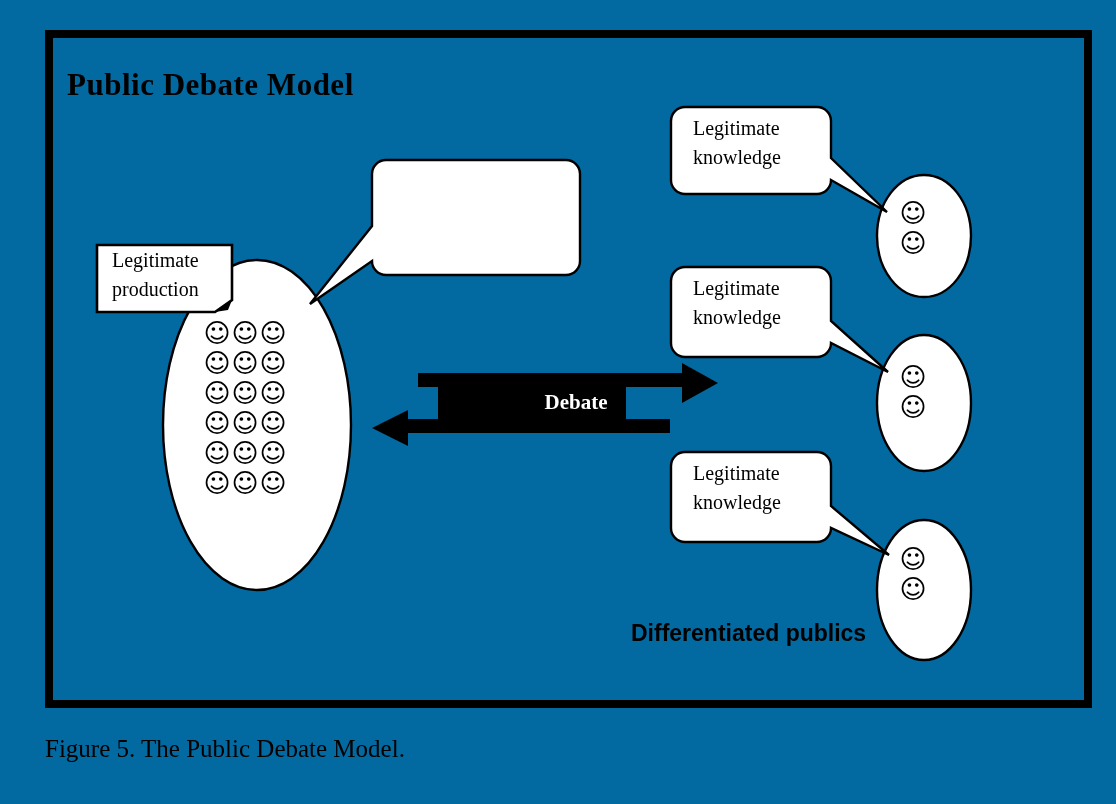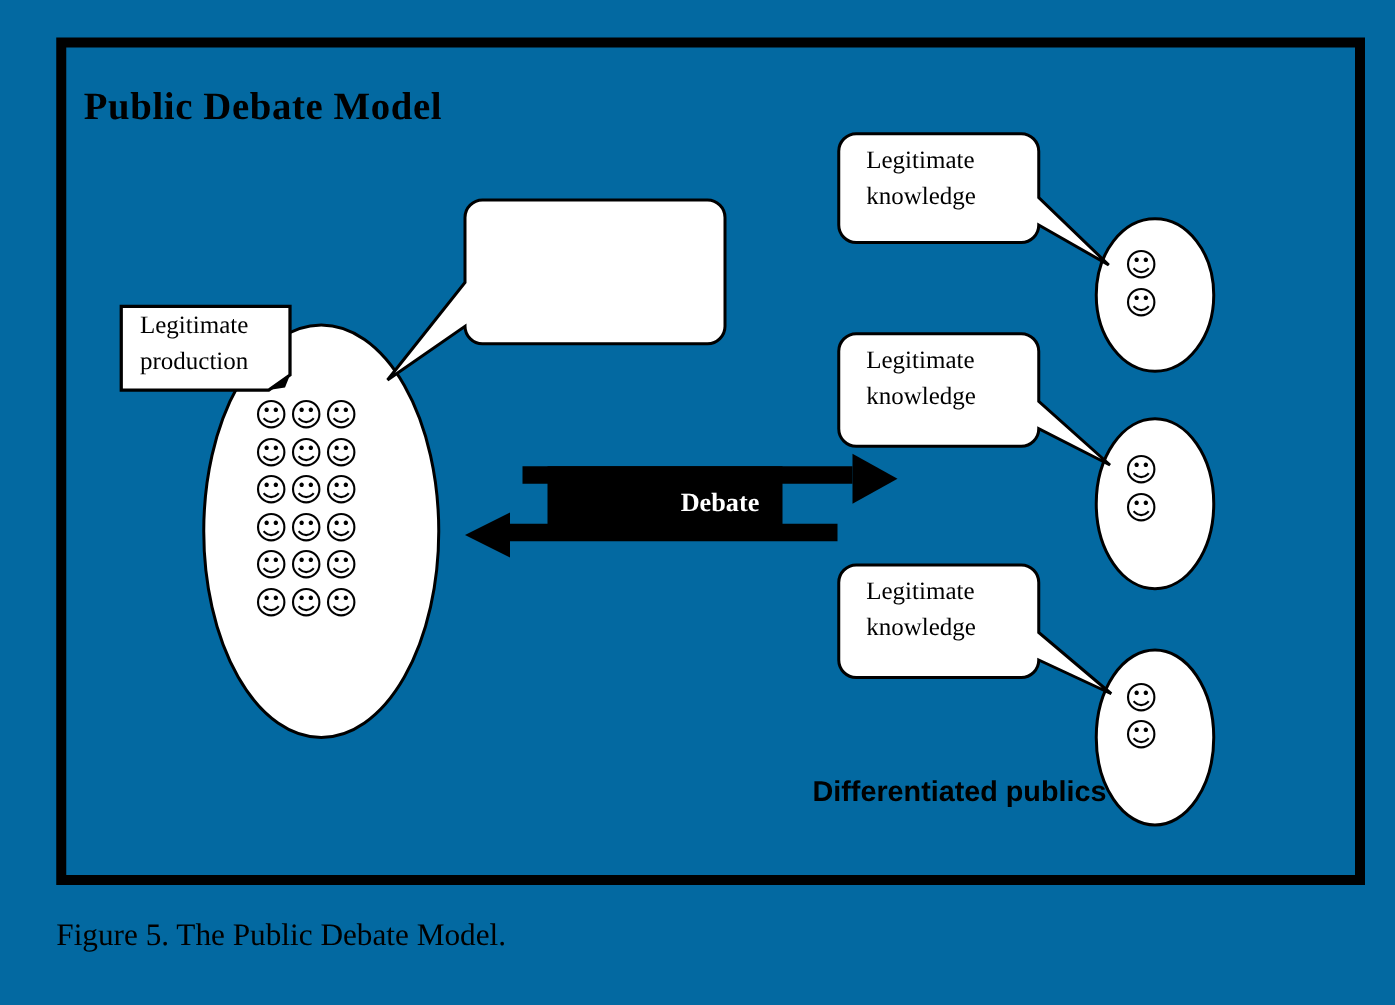--- a/index.html
+++ b/index.html
@@ -9,21 +9,21 @@
   .abs{position:absolute;}
   .title{left:67px;top:66px;font:bold 31px/38px "Liberation Serif",serif;letter-spacing:.5px;}
   .caption{left:45px;top:734px;font:25px/30px "Liberation Serif",serif;}
   .note-label{left:112px;top:246px;width:112px;font:20px/29px "Liberation Serif",serif;}
   .bubble-label{width:118px;font:20px/29px "Liberation Serif",serif;}
   .bl-1{left:693px;top:114px;}
   .bl-2{left:693px;top:274px;}
   .bl-3{left:693px;top:459px;}
   .debate-label{left:438px;top:390px;width:188px;text-align:center;color:#ffffff;
                 font:bold 21px/24px "Liberation Serif",serif;margin-left:44px;}
-  .diff-label{left:650px;top:620px;font:bold 23px/27px "Liberation Sans",sans-serif;text-align:right;}
+  .diff-label{left:631px;top:620px;font:bold 23px/27px "Liberation Sans",sans-serif;text-align:right;}
   .glyph-grid{position:absolute;display:grid;grid-auto-rows:30px;}
   .lg{left:203px;top:318px;}
   .rg1{left:899px;top:198px;}
   .rg2{left:899px;top:362px;}
   .rg3{left:899px;top:544px;}
   .smiley{display:block;width:28px;height:30px;text-align:center;color:#000;
           font:26px/30px "DejaVu Sans",sans-serif;}
 </style>
 </head>
 <body>

